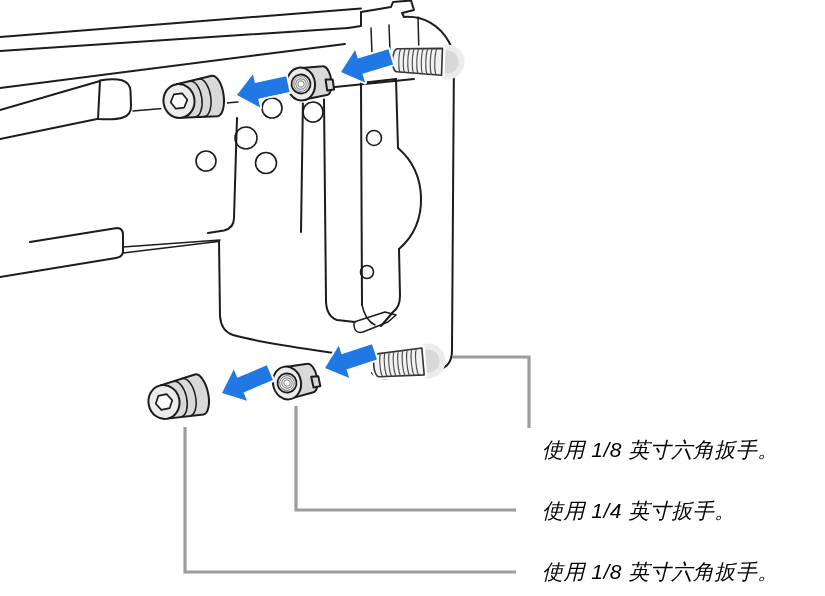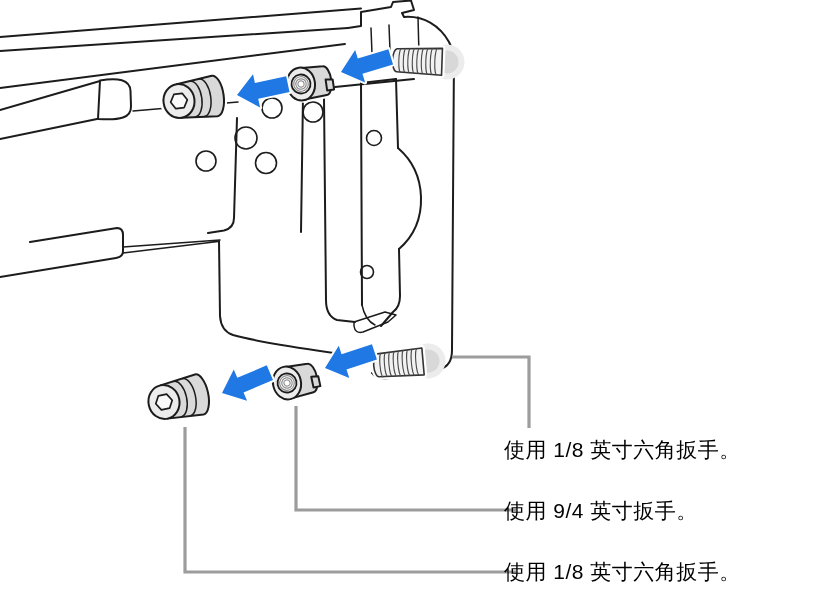--- a/index.html
+++ b/index.html
@@ -31,26 +31,27 @@
   .hole{fill:#ffffff;stroke:var(--line-dark);stroke-width:1.8;}
   .hole2{fill:none;stroke:var(--line-dark);stroke-width:1.6;}
   .hexsock{fill:#fafafa;stroke:var(--line-dark);stroke-width:1.7;stroke-linejoin:round;}
   .thread-ring{fill:none;stroke:#8f8f8f;stroke-width:1.2;}
   .ridge{fill:none;stroke:#4a4a4a;stroke-width:1.1;}
   .shaft{fill:#f2f2f2;stroke:#333333;stroke-width:1.6;stroke-linejoin:round;}
   .flange-o{fill:#ececec;}
   .flange-i{fill:#d8d8d8;}
   .label{
     position:absolute;
-    left:504px;
+    left:542px;
     white-space:nowrap;
     font-size:21px;
     line-height:27px;
     color:var(--label-text);
     letter-spacing:0.5px;
+    font-style:italic;
   }
 </style>
 </head>
 <body>
 
 <div id="stage">
 
   <svg width="825" height="596" viewBox="0 0 825 596">
     <defs>
       <path id="arrowShape" d="M0,0 L20,-17 L20,-8 L52,-8 L52,8 L20,8 L20,17 Z"></path>
@@ -141,15 +142,15 @@
 
     <g>
       <use class="arrow" href="#arrowShape" transform="translate(237,95) rotate(-12)"></use>
       <use class="arrow" href="#arrowShape" transform="translate(341,72) rotate(-17)"></use>
       <use class="arrow" href="#arrowShape" transform="translate(222,393) rotate(-23)"></use>
       <use class="arrow" href="#arrowShape" transform="translate(325,368) rotate(-18)"></use>
     </g>
   </svg>
 
   <div class="label" style="top:436px;">使用 1/8 英寸六角扳手。</div>
-  <div class="label" style="top:497px;">使用 9/4 英寸扳手。</div>
+  <div class="label" style="top:497px;">使用 1/4 英寸扳手。</div>
   <div class="label" style="top:558px;">使用 1/8 英寸六角扳手。</div>
 </div>
 
 </body></html>

